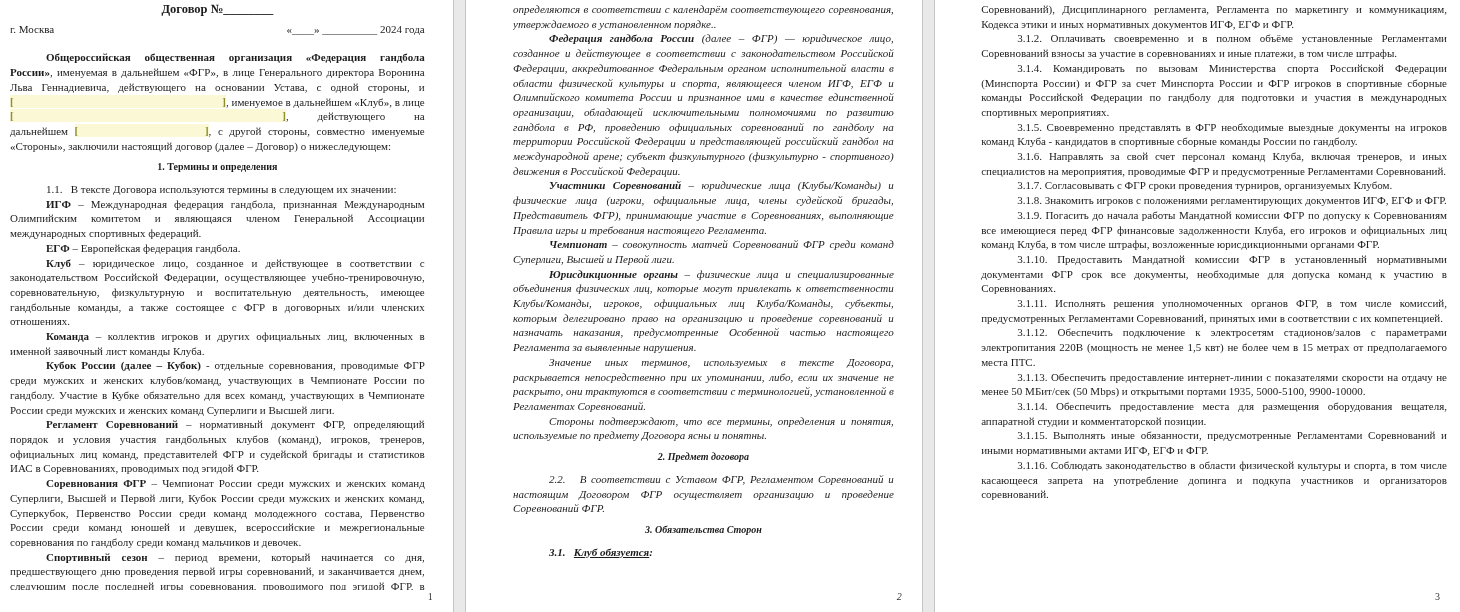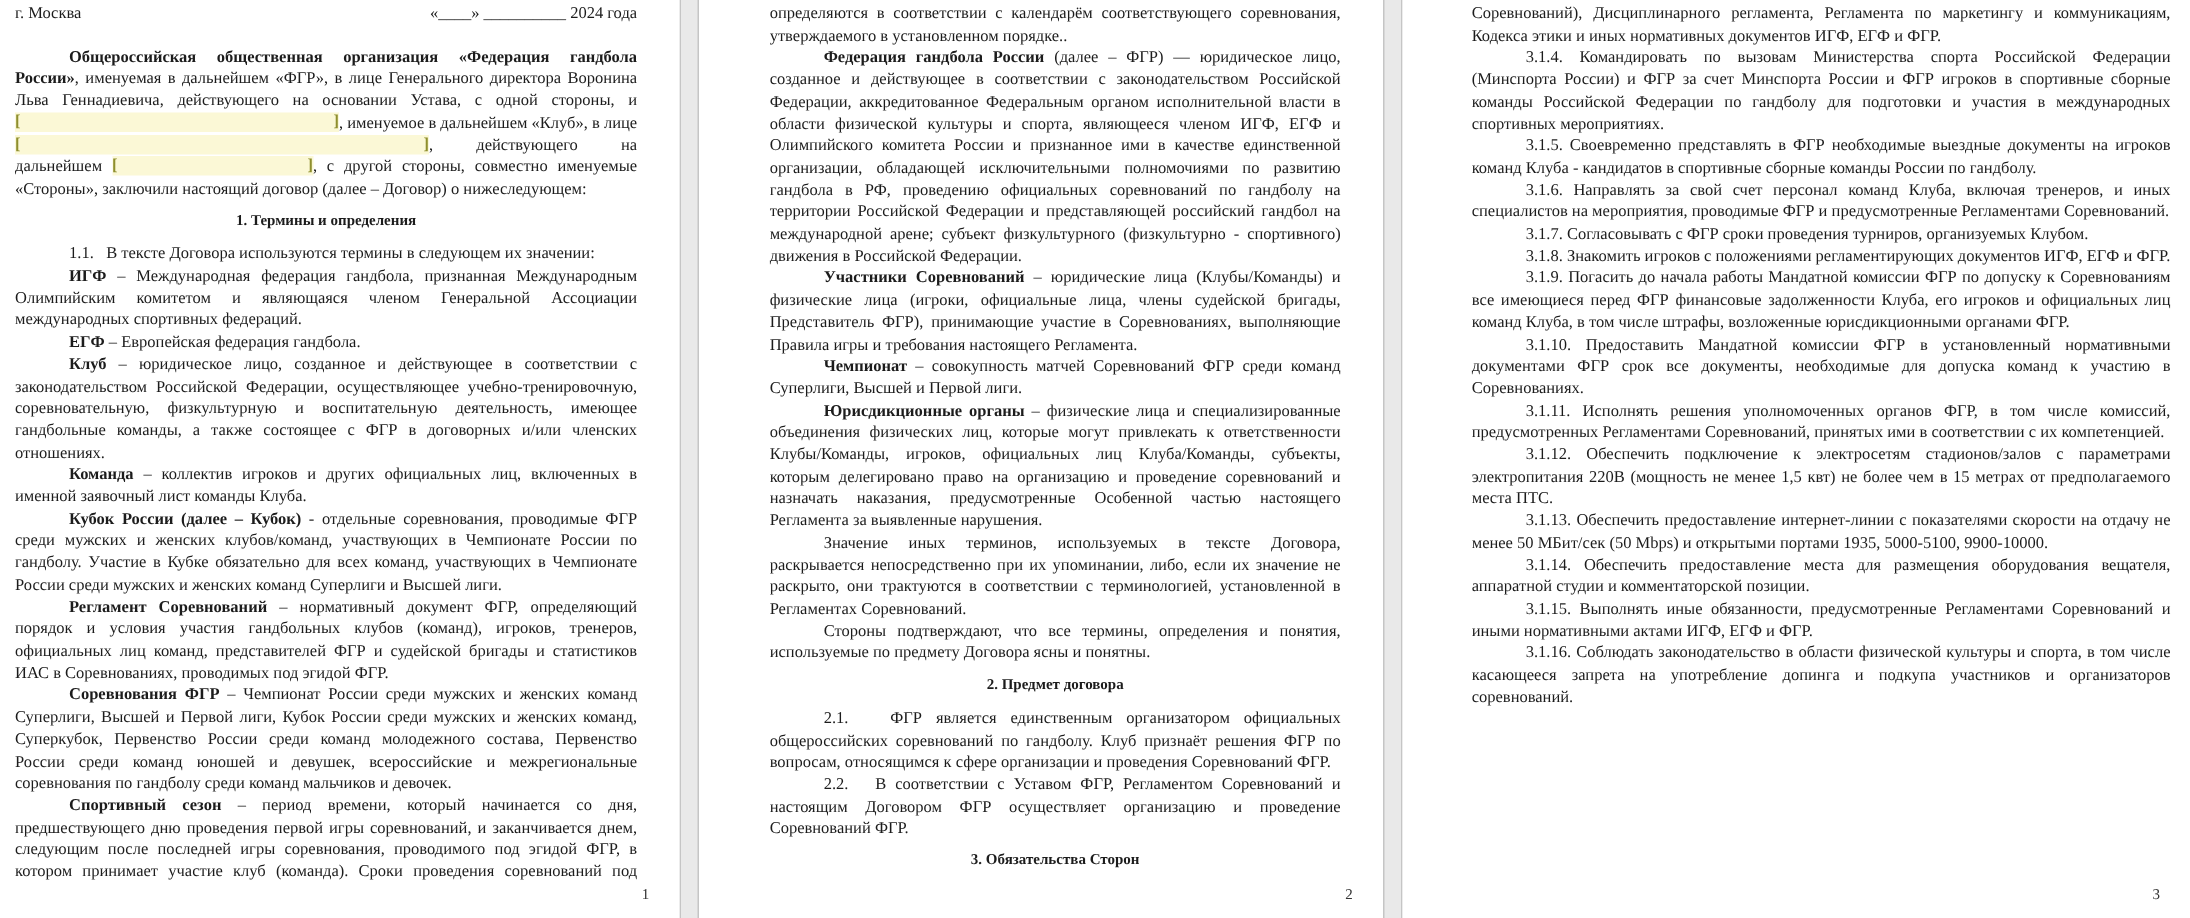--- a/index.html
+++ b/index.html
@@ -9,21 +9,21 @@
     font-family:"Liberation Serif", serif;
     color:#1c1c1c;
   }
   .viewer { display:flex; width:1460px; height:612px; }
   .page {
     background:#ffffff; height:612px; box-sizing:border-box;
     position:relative; overflow:hidden;
     font-size:11px; line-height:14.7px;
   }
   .page-1 { width:476px; padding:2px 28px 0 10px; }
-  .page-2 { width:477px; padding:2px 28px 0 47px; }
+  .page-2 { width:477px; padding:2px 28px 0 47px;font-style:italic; }
   .page-3 { width:551px; padding:2px 13px 0 46px; }
   .page-gap {
     width:14px; background:#e9e9e9; box-sizing:border-box;
     border-left:1px solid #c5c5c5; border-right:1px solid #c5c5c5;
   }
   .page-content { height:588px; overflow:hidden; }
   .doc-title { text-align:center; font-weight:bold; font-size:12.5px; margin:0 0 5px 0; }
   .dateline { display:flex; justify-content:space-between; margin:0 0 14px 0;text-align:center; }
   .heading { text-align:center; font-weight:bold; font-size:10px; margin:7px 0; }
   .para { margin:0; text-align:justify; text-indent:36px; }
@@ -40,20 +40,21 @@
   .hlfield.f1 { width:216px; }
   .hlfield.f2 { width:276px; }
   .hlfield.f3 { width:134px; }
 </style>
 </head>
 <body>
 
 <div class="viewer">
   <div class="page page-1">
     <div class="page-content">
+        <div class="doc-title">Договор №________</div>
         <div class="dateline">
           <span>г. Москва</span>
           <span>«____» __________ 2024 года</span>
         </div>
         <p class="para"><span class="b">Общероссийская общественная организация «Федерация гандбола России»</span><span>, именуемая в дальнейшем «ФГР», в лице Генерального директора Воронина Льва Геннадиевича, действующего на основании Устава, с одной стороны, и</span><span class="hlfield f1">
             <span class="bracket">[</span>
             <span class="bracket">]</span>
           </span><span>, именуемое в дальнейшем «Клуб», в лице </span><span class="hlfield f2">
             <span class="bracket">[</span>
             <span class="bracket">]</span>
@@ -78,31 +79,31 @@
   <div class="page page-2">
     <div class="page-content">
         <p class="para noindent"><span>определяются в соответствии с календарём соответствующего соревнования, утверждаемого в установленном порядке..</span></p>
         <p class="para"><span class="b">Федерация гандбола России</span><span> (далее – ФГР) — юридическое лицо, созданное и действующее в соответствии с законодательством Российской Федерации, аккредитованное Федеральным органом исполнительной власти в области физической культуры и спорта, являющееся членом ИГФ, ЕГФ и Олимпийского комитета России и признанное ими в качестве единственной организации, обладающей исключительными полномочиями  по развитию гандбола в РФ, проведению официальных соревнований по гандболу на территории Российской Федерации и представляющей российский гандбол на международной арене; субъект физкультурного (физкультурно - спортивного) движения в Российской Федерации.</span></p>
         <p class="para"><span class="b">Участники Соревнований</span><span> – юридические лица (Клубы/Команды) и физические лица (игроки, официальные лица, члены судейской бригады, Представитель ФГР), принимающие участие в Соревнованиях, выполняющие Правила игры и требования настоящего Регламента.</span></p>
         <p class="para"><span class="b">Чемпионат</span><span> – совокупность матчей Соревнований ФГР среди команд Суперлиги, Высшей и Первой лиги.</span></p>
         <p class="para"><span class="b">Юрисдикционные органы</span><span> – физические лица и специализированные объединения физических лиц, которые могут привлекать к ответственности Клубы/Команды, игроков, официальных лиц Клуба/Команды, субъекты, которым делегировано право на организацию и проведение соревнований и назначать наказания, предусмотренные Особенной частью настоящего Регламента за выявленные нарушения.</span></p>
         <p class="para"><span>Значение иных терминов, используемых в тексте Договора, раскрывается непосредственно при их упоминании, либо, если их значение не раскрыто, они трактуются в соответствии с терминологией, установленной в Регламентах Соревнований.</span></p>
         <p class="para"><span>Стороны подтверждают, что все термины, определения и понятия, используемые по предмету Договора ясны и понятны.</span></p>
         <div class="heading">2. Предмет договора</div>
-        <p class="para"><span>2.1.&nbsp;&nbsp;&nbsp;ФГР является единственным организатором официальных общероссийских соревнований по гандболу. Клуб признаёт решения ФГР по вопросам, относящимся к сфере организации и проведения Соревнований ФГР.</span></p>
         <p class="para"><span>2.2.&nbsp;&nbsp;&nbsp;В соответствии с Уставом ФГР, Регламентом Соревнований и настоящим Договором ФГР осуществляет организацию и проведение Соревнований ФГР.</span></p>
         <div class="heading">3. Обязательства Сторон</div>
         <p class="para"><span class="b">3.1.&nbsp;&nbsp;&nbsp;</span><span class="b u">Клуб обязуется</span><span class="b">:</span></p>
       </div>
     <div class="pageno">2</div>
   </div>
   <div class="page-gap"></div>
   <div class="page page-3">
     <div class="page-content">
         <p class="para noindent"><span>Соревнований), Дисциплинарного регламента, Регламента по маркетингу и коммуникациям, Кодекса этики и иных нормативных документов ИГФ, ЕГФ и ФГР.</span></p>
+        <p class="para"><span>3.1.2. Оплачивать своевременно и в полном объёме установленные Регламентами Соревнований взносы за участие в соревнованиях и иные платежи, в том числе штрафы.</span></p>
         <p class="para"><span>3.1.4. Командировать по вызовам Министерства спорта Российской Федерации (Минспорта России) и ФГР за счет Минспорта России и ФГР игроков в спортивные сборные команды Российской Федерации по гандболу для подготовки и участия в международных спортивных мероприятиях.</span></p>
         <p class="para"><span>3.1.5. Своевременно представлять в ФГР необходимые выездные документы на игроков команд Клуба - кандидатов в спортивные сборные команды России по гандболу.</span></p>
         <p class="para"><span>3.1.6. Направлять за свой счет персонал команд Клуба, включая тренеров, и иных специалистов на мероприятия, проводимые ФГР и предусмотренные Регламентами Соревнований.</span></p>
         <p class="para"><span>3.1.7. Согласовывать с ФГР сроки проведения турниров, организуемых Клубом.</span></p>
         <p class="para"><span>3.1.8. Знакомить игроков с положениями регламентирующих документов ИГФ, ЕГФ и ФГР.</span></p>
         <p class="para"><span>3.1.9. Погасить до начала работы Мандатной комиссии ФГР по допуску к Соревнованиям все имеющиеся перед ФГР финансовые задолженности Клуба, его игроков и официальных лиц команд Клуба, в том числе штрафы, возложенные юрисдикционными органами ФГР.</span></p>
         <p class="para"><span>3.1.10. Предоставить Мандатной комиссии ФГР в установленный нормативными документами ФГР срок все документы, необходимые для допуска команд к участию в Соревнованиях.</span></p>
         <p class="para"><span>3.1.11. Исполнять решения уполномоченных органов ФГР, в том числе комиссий, предусмотренных Регламентами Соревнований, принятых ими в соответствии с их компетенцией.</span></p>
         <p class="para"><span>3.1.12. Обеспечить подключение к электросетям стадионов/залов с параметрами электропитания 220В (мощность не менее 1,5 квт) не более чем в 15 метрах от предполагаемого места ПТС.</span></p>
         <p class="para"><span>3.1.13. Обеспечить предоставление интернет-линии с показателями скорости на отдачу не менее 50 МБит/сек (50 Mbps) и открытыми портами 1935, 5000-5100, 9900-10000.</span></p>

